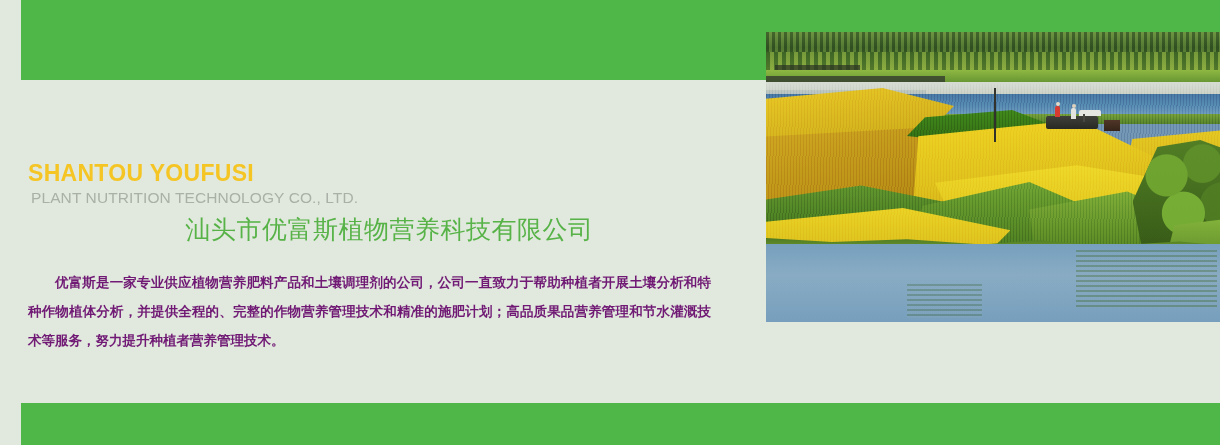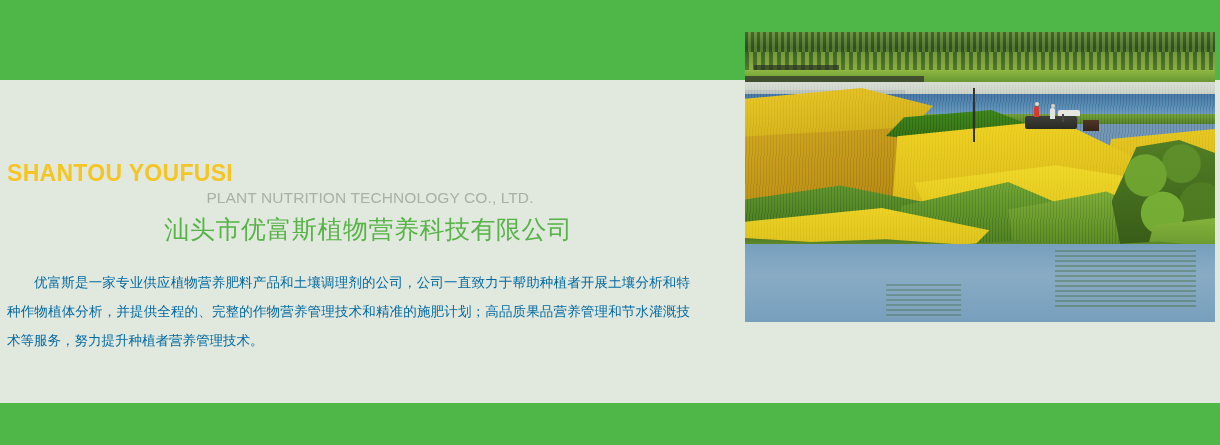--- a/index.html
+++ b/index.html
@@ -1,21 +1,21 @@
 <!DOCTYPE html>
 <html><head>
 <meta charset="utf-8">
 <style>
   * { margin:0; padding:0; box-sizing:border-box; }
   html, body {
     width:1220px; height:445px; overflow:hidden;
     background:#e1e8dd;
     font-family:"Liberation Sans","DejaVu Sans",sans-serif;
   }
-  #page { position:relative; width:1034px; height:445px; background:#e1e8dd; }
+  #page { position:relative; width:1034px; height:445px; background:#e1e8dd;margin-left:21px; }
 
   
   .band-top {
     position:absolute; left:0; top:0; width:1220px; height:80px;
     background:#4fb748;
   }
   .band-bottom {
     position:absolute; left:0; top:403px; width:1220px; height:42px;
     background:#4fb748;
   }
@@ -25,36 +25,37 @@
     position:absolute; left:0; top:160px; width:730px;
   }
   .brand-en {
     font-size:23px; font-weight:bold; letter-spacing:.3px;
     color:#f5c524; line-height:1.15;
     padding-left:7px;
   }
   .brand-sub {
     font-size:15.5px; font-weight:normal; letter-spacing:.1px;
     color:#a9b0a6; line-height:1.3;
-    padding-left:10px; margin-top:2px;text-align:center;
+    padding-left:10px; margin-top:2px;
   }
   .brand-cn {
     font-size:25px; font-weight:normal; letter-spacing:.5px;
     color:#57b348; line-height:1.35;
     padding-left:7px; margin-top:4px;text-align:center;
   }
   .body-copy {
     margin-top:22px;
     padding-left:7px; padding-right:20px;
     width:710px;
     font-size:13.5px;
     line-height:29px;
-    color:#0369a1;
+    color:#701a75;
     text-align:justify;
     text-indent:2em;
+    font-weight:bold;
   }
 
   
   .photo-frame {
     position:absolute; left:745px; top:32px;
     width:470px; height:290px;
     overflow:hidden;
     background:#6a8fb0;
   }
   .photo { position:absolute; inset:0; }

